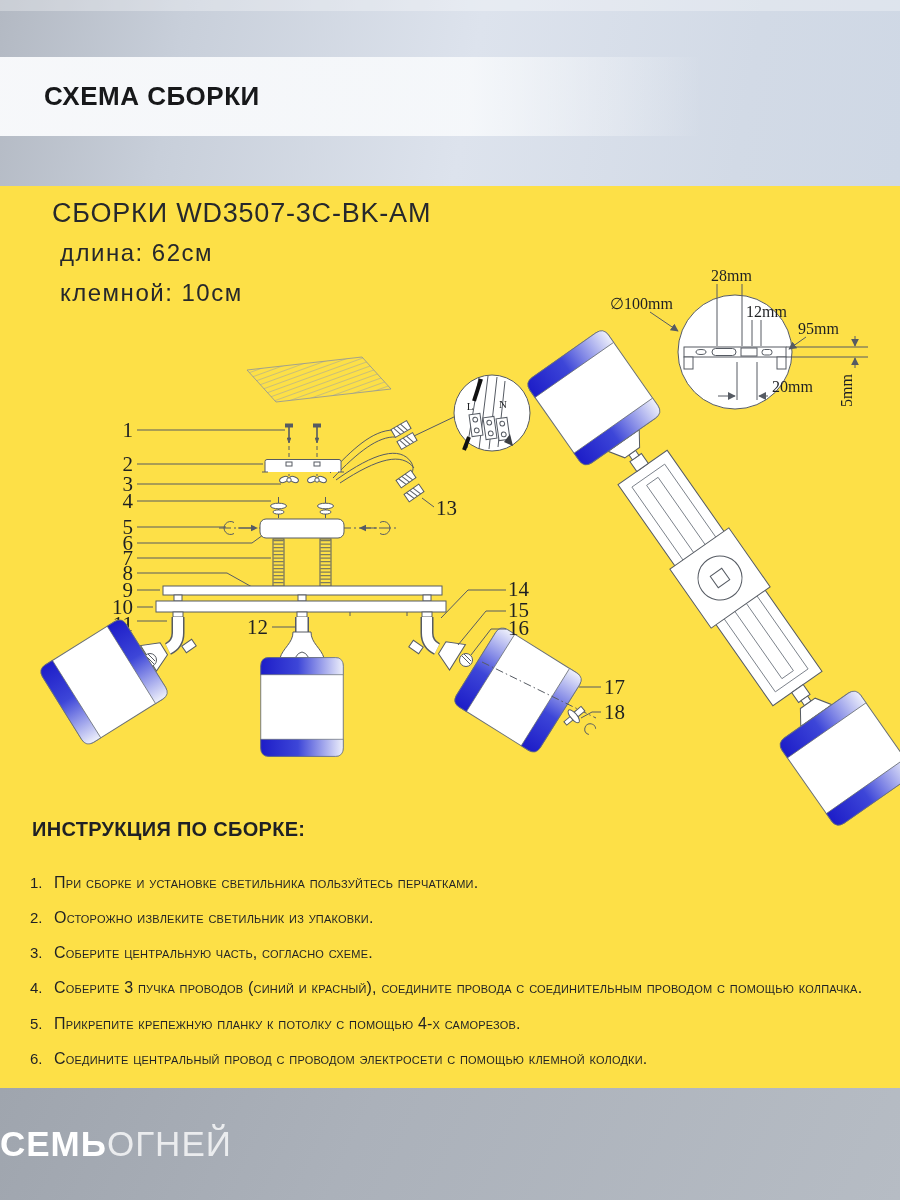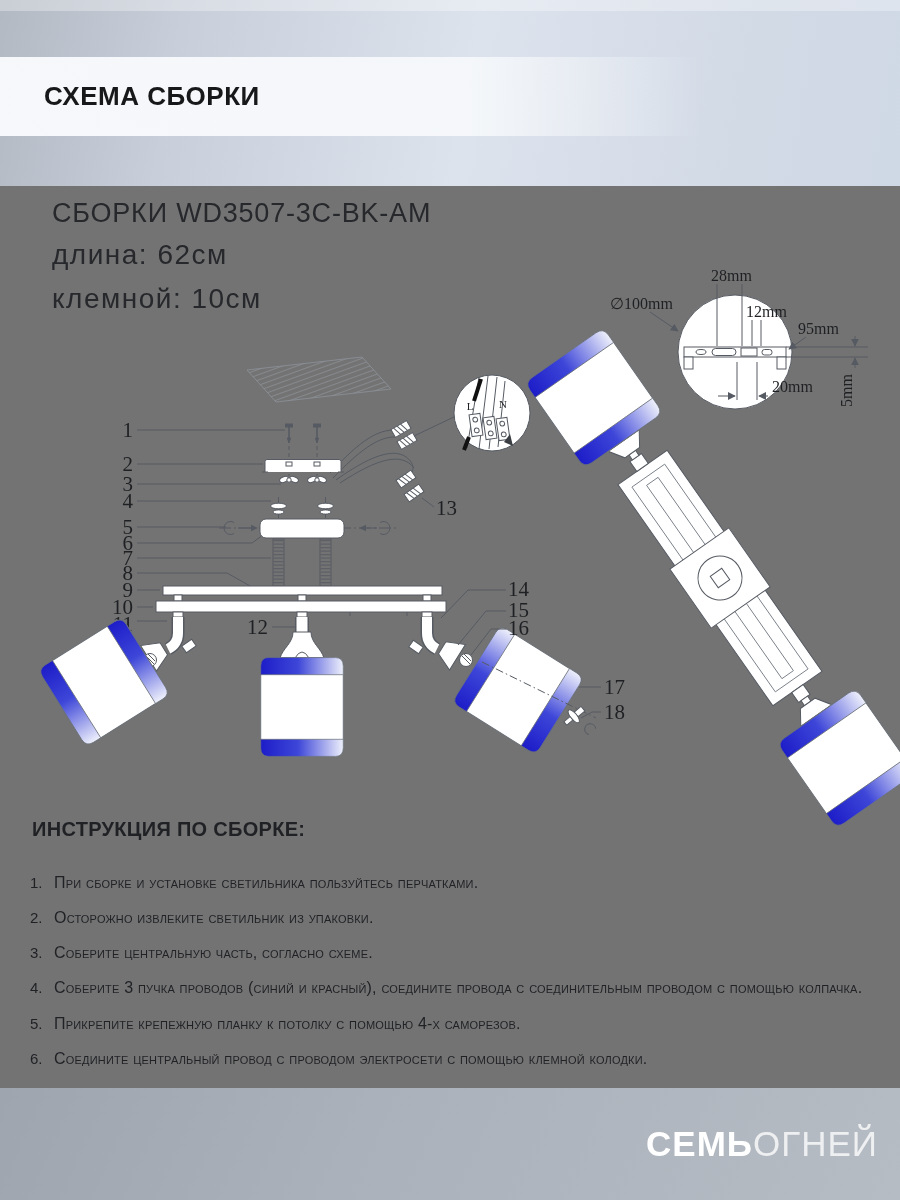--- a/index.html
+++ b/index.html
@@ -1,17 +1,17 @@
 <!DOCTYPE html>
 <html><head>
 <meta charset="utf-8">
 <style>
   html,body{margin:0;padding:0;background:#e9ebee;}
   .page{
-    position:relative;width:900px;height:1200px;background:#737373;
+    position:relative;width:900px;height:1200px;background:#fde047;
     font-family:"Liberation Sans",sans-serif;overflow:hidden;
   }
   
   .banner{
     position:absolute;left:0;top:0;width:900px;height:186px;
     background:linear-gradient(100deg,#b3b9c3 0%,#c8cfda 20%,#dde3ed 52%,#d2dae6 82%,#cfd8e5 100%);
   }
   .banner-top-strip{
     position:absolute;left:0;top:0;width:100%;height:11px;
     background:rgba(255,255,255,0.30);
@@ -21,34 +21,34 @@
     background:linear-gradient(to right,rgba(250,251,253,.95) 0%,rgba(248,250,252,.88) 52%,rgba(248,250,252,0) 78%);
     display:flex;align-items:center;
   }
   .banner-title{
     margin:0;padding-left:44px;font-size:26px;font-weight:700;
     letter-spacing:.5px;color:#17181a;
   }
   
   .model-block{position:absolute;left:52px;top:198px;color:#26282c;}
   .model-name{font-size:27px;letter-spacing:.8px;margin:0 0 10px 0;font-weight:500;}
-  .model-dim{font-size:28px;letter-spacing:1.5px;margin:0 0 12px 0;font-weight:400;}
+  .model-dim{font-size:24px;letter-spacing:1.5px;margin:0 0 12px 8px;font-weight:400;}
   
   .diagram-svg{position:absolute;left:0;top:0;width:900px;height:1200px;}
   
   .instructions{position:absolute;left:30px;top:806px;width:840px;color:#1f2125;margin-top:12px;}
   .inst-heading{font-size:20px;font-weight:700;letter-spacing:.3px;margin:0 0 28px 2px;}
   .inst-item{display:flex;margin-bottom:7px;line-height:1.76;}
   .inst-num{flex:0 0 24px;font-size:15px;padding-top:1px;}
   .inst-text{flex:1;font-size:16px;font-variant:small-caps;letter-spacing:.2px;}
   
   .footer{
     position:absolute;left:0;top:1088px;width:900px;height:112px;
     background:linear-gradient(115deg,#9fa5ae 0%,#abb1ba 40%,#b6bcc4 100%);
-    display:flex;align-items:center;justify-content:flex-end;
+    display:flex;align-items:center;
   }
   .brand{padding-right:22px;font-size:35px;letter-spacing:1px;color:#ffffff;}
   .brand-bold{font-weight:700;}
   .brand-light{font-weight:400;opacity:.78;}
   
   .ln{stroke:#565b63;stroke-width:1;fill:none;}
   .lnw{stroke:#565b63;stroke-width:1;fill:#ffffff;}
   .pn{font-family:"Liberation Serif",serif;font-size:21px;fill:#1e2023;}
   .dim{font-family:"Liberation Serif",serif;font-size:16px;fill:#1e2023;}
   .wl{font-family:"Liberation Serif",serif;font-size:11px;fill:#1e2023;}

